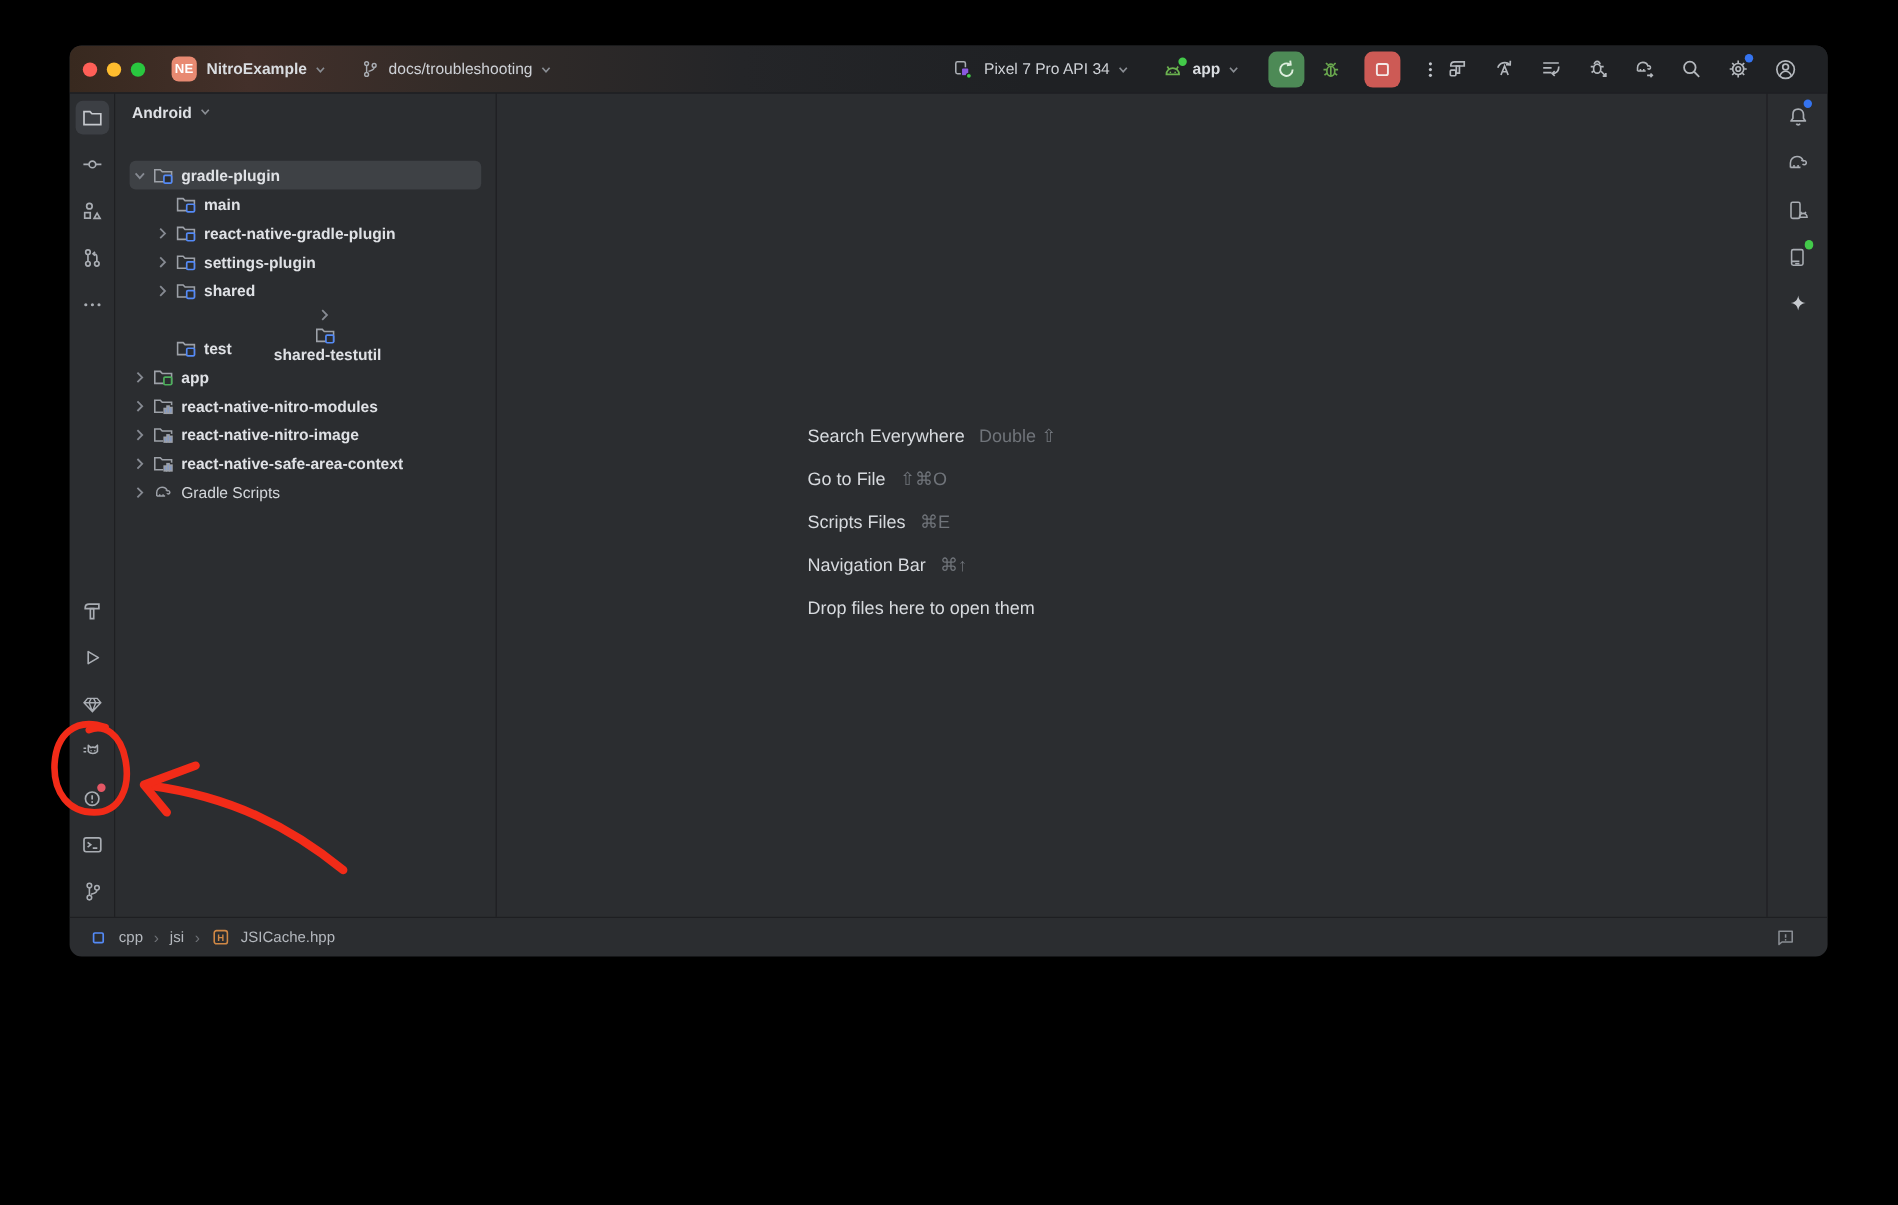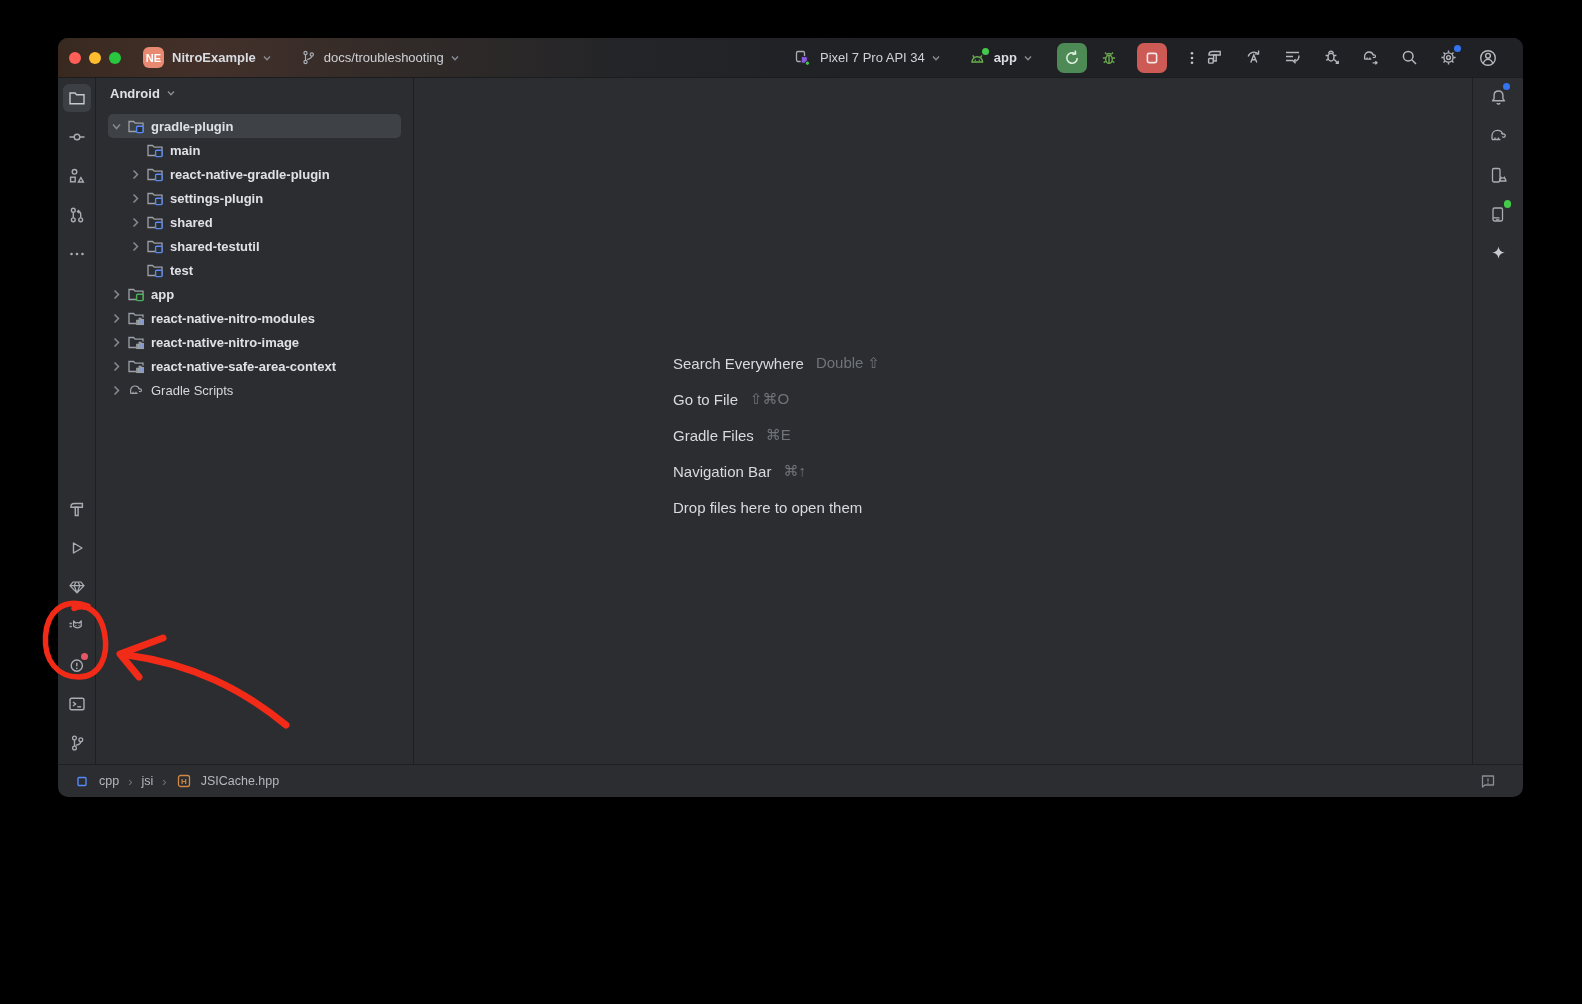--- a/index.html
+++ b/index.html
@@ -41,21 +41,21 @@
   .stripe-right { width:51px; flex:none; border-left:1px solid #1e1f22; display:flex; flex-direction:column;
     align-items:center; padding-top:5px; gap:11px; }
   .tool-btn { width:28px; height:28px; border-radius:6px; display:flex; align-items:center; justify-content:center; position:relative; }
   .tool-btn.selected { background:#3c3f44; }
   .spacer { flex:1; }
 
   
   .project-panel { width:318px; flex:none; border-right:1px solid #1e1f22; padding-top:8px; overflow:hidden; }
   .panel-header { height:26px; display:flex; padding-left:14px; }
   .panel-header .ph-label { color:#dfe1e5; font-size:13px; font-weight:bold; }
-  .tree { margin-top:2px; }
+  .tree { margin-top:22px; }
   .tree-row { height:24px; display:flex; align-items:center; position:relative; cursor:default; }
   .tree-row.selected::before { content:''; position:absolute; left:12px; right:12px; top:0; bottom:0;
     background:#3e4145; border-radius:5px; }
   .tree-row > * { position:relative; }
   .t-chev { width:17px; height:16px; flex:none; display:flex; align-items:center; justify-content:center; }
   .t-icon { width:18px; height:18px; flex:none; margin-left:2px; }
   .t-label { color:#dfe1e5; font-size:13px; font-weight:bold; margin-left:6px; white-space:nowrap; }
   .t-label.plain { font-weight:normal; color:#d4d7db; }
 
   
@@ -388,21 +388,21 @@
               </svg>
             </span>
             <span class="t-icon">
               <svg width="18" height="18" viewBox="0 0 18 18" fill="none" stroke="#9da1a8" stroke-width="1.3">
                 <path d="M2 4.5 h4.6 L8.2 6.2 H16 v8.3 H2 z"></path>
                 <rect x="9.6" y="9.2" width="6.4" height="6.4" rx="1" fill="#2b2d30" stroke="#548af7" stroke-width="1.4"></rect>
               </svg>
             </span>
             <span class="t-label">shared</span>
           </div>
-          <div class="tree-row" style="padding-left: 31px;">
+          <div class="tree-row" style="padding-left: 31px; flex-direction: column;">
             <span class="t-chev">
               <svg width="15" height="15" viewBox="0 0 15 15" fill="none" stroke="#868a92" stroke-width="1.5">
                 <polyline points="5.5,3.5 9.5,7.5 5.5,11.5"></polyline>
               </svg>
             </span>
             <span class="t-icon">
               <svg width="18" height="18" viewBox="0 0 18 18" fill="none" stroke="#9da1a8" stroke-width="1.3">
                 <path d="M2 4.5 h4.6 L8.2 6.2 H16 v8.3 H2 z"></path>
                 <rect x="9.6" y="9.2" width="6.4" height="6.4" rx="1" fill="#2b2d30" stroke="#548af7" stroke-width="1.4"></rect>
               </svg>
@@ -506,21 +506,21 @@
       <div class="hints">
           <div class="hint-row">
             <span class="hint-label">Search Everywhere</span>
             <span class="hint-keys">Double ⇧</span>
           </div>
           <div class="hint-row">
             <span class="hint-label">Go to File</span>
             <span class="hint-keys">⇧⌘O</span>
           </div>
           <div class="hint-row">
-            <span class="hint-label">Gradle Files</span>
+            <span class="hint-label">Scripts Files</span>
             <span class="hint-keys">⌘E</span>
           </div>
           <div class="hint-row">
             <span class="hint-label">Navigation Bar</span>
             <span class="hint-keys">⌘↑</span>
           </div>
           <div class="hint-row">
             <span class="hint-label">Drop files here to open them</span>
           </div>
         </div>

